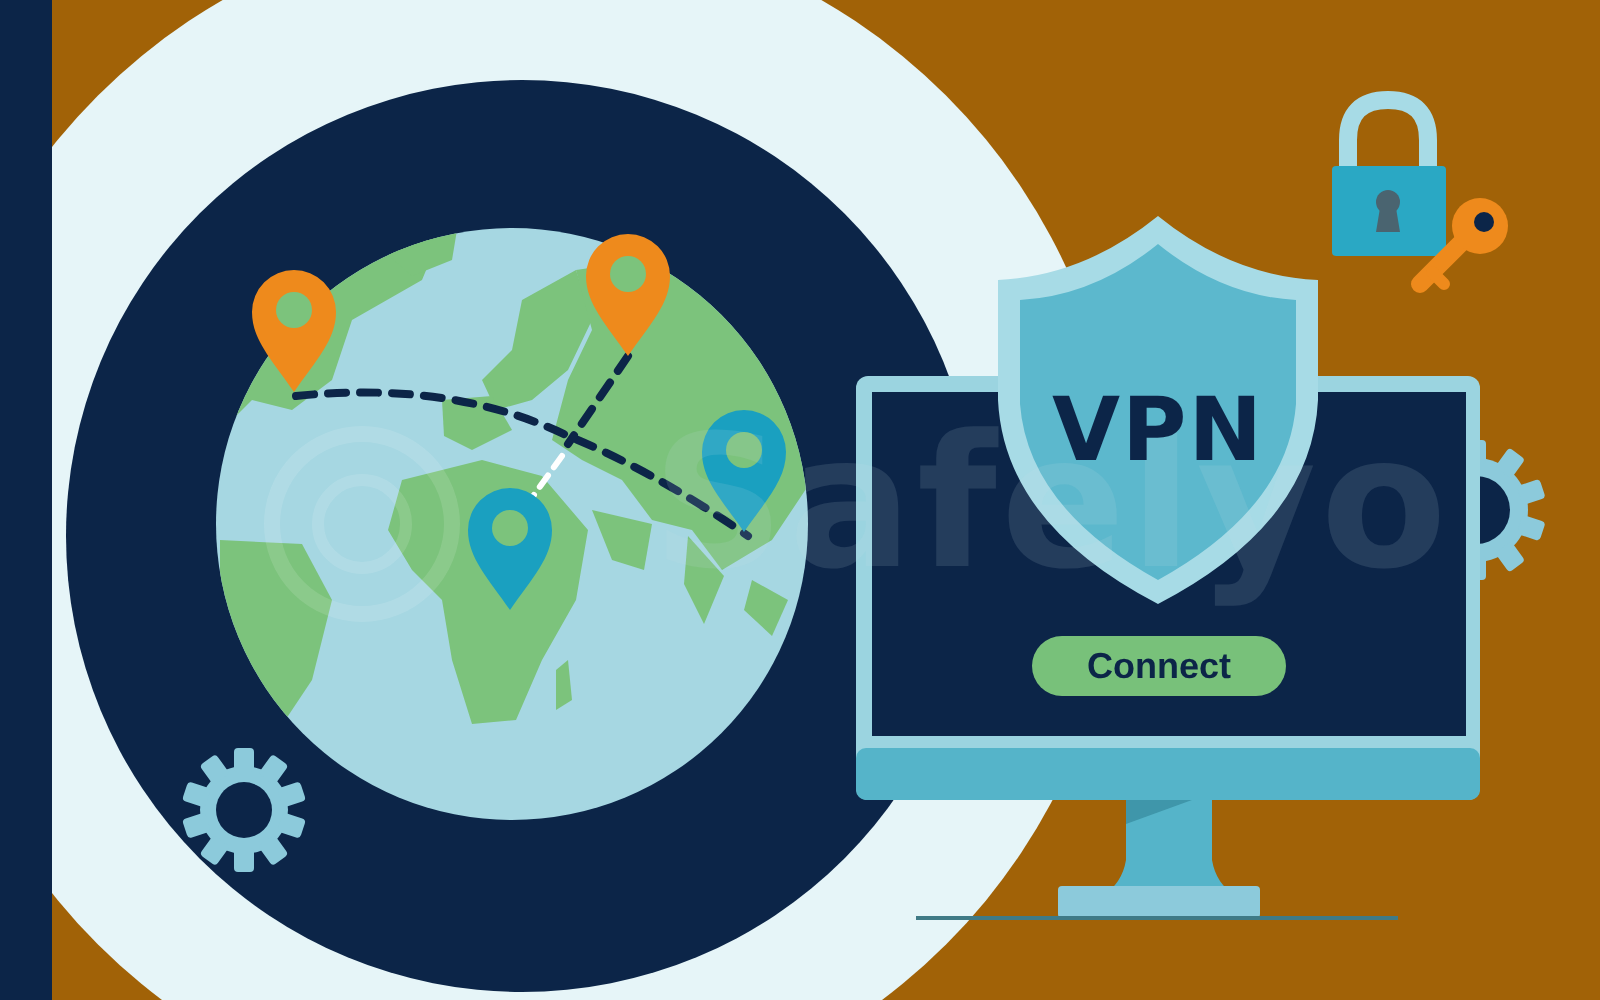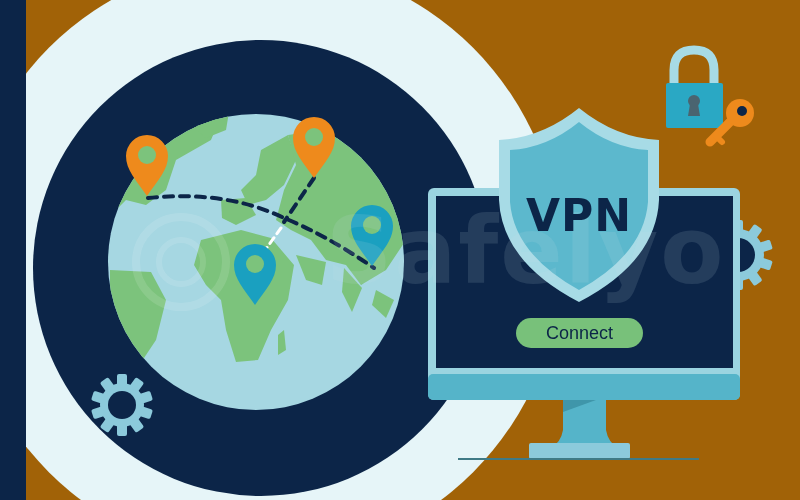--- a/index.html
+++ b/index.html
@@ -1,19 +1,19 @@
 <!DOCTYPE html>
 <html><head>
   <meta charset="utf-8">
   <style>
     html, body { margin: 0; padding: 0; }
     body { width: 800px; height: 500px; overflow: hidden; background: #0c2548; font-family: "Liberation Sans", sans-serif; }
     .stage { position: relative; width: 800px; height: 500px; overflow: hidden; background: #a16207; margin-left: 26px; }
     svg.scene { position: absolute; left: 0; top: 0; }
-    .connect-label { position: absolute; left: 490px; top: 318px; width: 127px; height: 30px; display: flex; align-items: center; justify-content: center; font-family: "Liberation Sans", sans-serif; font-weight: normal; font-size: 18px; color: #0c2548; background: #78c17a; border-radius: 15px; cursor: pointer; }
+    .connect-label { position: absolute; left: 490px; top: 318px; width: 127px; height: 30px; display: flex; align-items: center; justify-content: center; font-family: "Liberation Sans", sans-serif; font-weight: bold; font-size: 18px; color: #0c2548; background: #78c17a; border-radius: 15px; cursor: pointer; }
     .vpn-label { position: absolute; left: 478px; top: 190px; width: 150px; text-align: center; font-family: "DejaVu Sans", sans-serif; font-weight: bold; font-size: 44px; color: #0c2548; letter-spacing: 1px; }
     .watermark { position: absolute; left: 300px; top: 198px; font-family: "DejaVu Sans", sans-serif; font-weight: bold; font-size: 92px; color: rgba(200,225,235,0.13); letter-spacing: 2px; pointer-events: none; }
   </style>
 </head>
 <body>
 
 <div class="stage">
   <svg class="scene" width="800" height="500" viewBox="0 0 800 500">
 
     <circle cx="235" cy="260" r="300" fill="#e6f5f8"></circle>

